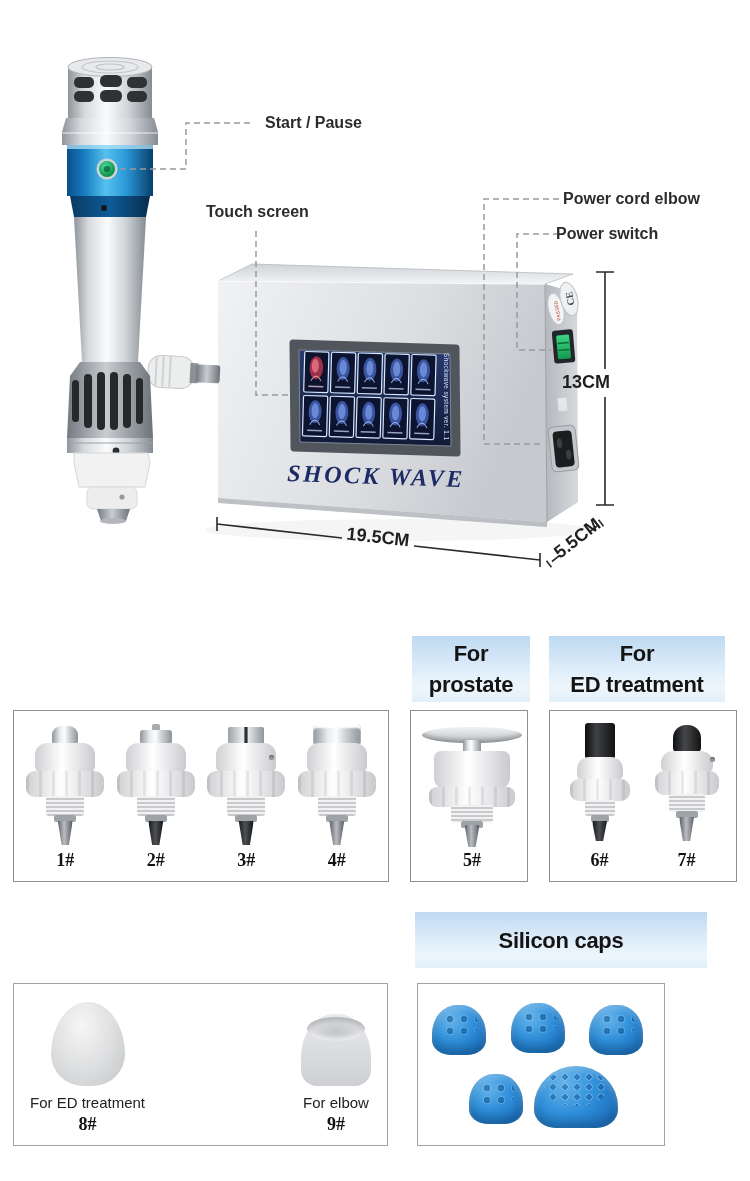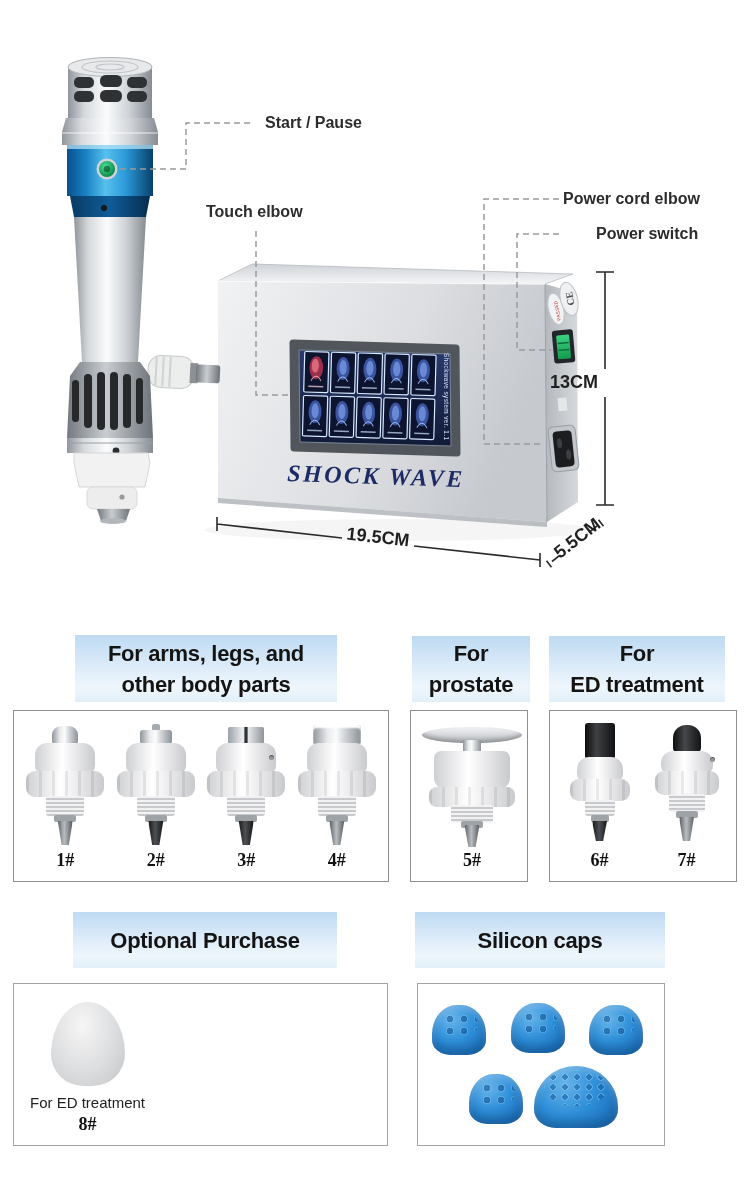--- a/index.html
+++ b/index.html
@@ -289,29 +289,27 @@
     </g>
 
     <g stroke="#2a2a2a" stroke-width="1.6" fill="none">
       <path d="M605,272 V369 M605,397 V505 M596,272 H614 M596,505 H614"></path>
       <path d="M217,524 L342,538 M414,546 L540,560 M217,517 V531 M540,553 V567"></path>
       <path d="M546.5,560.8 L551.5,567.2 M598.5,519.8 L603.5,526.2 M552,561.5 L560,555.2 M589,532.3 L597,526"></path>
     </g>
   </svg>
 
   <div class="co-label" style="left:265px;top:114px">Start / Pause</div>
-  <div class="co-label" style="left:206px;top:203px">Touch elbow</div>
+  <div class="co-label" style="left:206px;top:203px">Touch screen</div>
   <div class="co-label" style="left:563px;top:190px">Power cord elbow</div>
-  <div class="co-label" style="left:596px;top:225px">Power switch</div>
-  <div class="dim-label" style="left:550px;top:372px">13CM</div>
+  <div class="co-label" style="left:556px;top:225px">Power switch</div>
+  <div class="dim-label" style="left:562px;top:372px">13CM</div>
   <div class="dim-label" style="left:341px;top:527px;width:74px;text-align:center;transform:rotate(6.3deg)">19.5CM</div>
   <div class="dim-label" style="left:551px;top:528px;transform:rotate(-38deg)">5.5CM</div>
 
-  <div class="hdr" style="left:75px;top:635px;width:262px;height:67px">For arms, legs, and
-other body parts</div>
   <div class="hdr" style="left:412px;top:636px;width:118px;height:66px">For
 prostate</div>
   <div class="hdr" style="left:549px;top:636px;width:176px;height:66px">For
 ED treatment</div>
 
   <div class="panel" style="left:13px;top:710px;width:376px;height:172px">
     <div class="head-item">
       <div class="fig v1">
         <div class="h-top metal"></div>
           <div class="h-dome plastic"></div>
@@ -393,28 +391,34 @@
           <div class="h-hole"></div>
         <div class="h-collar scallop"></div>
           <div class="h-thread"></div>
           <div class="h-nub"></div>
         <div class="h-tip tip-metal"></div>
       </div>
       <div class="head-label">7#</div>
     </div>
   </div>
 
-  <div class="hdr" style="left:73px;top:912px;width:264px;height:56px">Optional Purchase</div>
-  <div class="hdr" style="left:415px;top:912px;width:250px;height:56px">Silicon caps</div>
+  <div class="hdr" style="left:415px;top:912px;width:292px;height:56px">Silicon caps</div>
 
   <div class="panel row2" style="left:13px;top:983px;width:375px;height:163px">
     <div class="head-item">
       <div class="cap8"></div>
       <div class="cap-caption">For ED treatment</div>
       <div class="head-label">8#</div>
+    </div>
+    <div class="head-item">
+      <div class="cap9">
+          <div class="scoop"></div>
+        </div>
+      <div class="cap-caption">For elbow</div>
+      <div class="head-label">9#</div>
     </div>
   </div>
 
   <div class="panel row2" style="left:417px;top:983px;width:248px;height:163px;padding:0">
     <div style="position:relative;width:100%;height:100%">
       <div class="bcap small" style="left:14px;top:21px">
           <div class="dots"></div>
         </div>
       <div class="bcap small" style="left:93px;top:19px">
           <div class="dots"></div>

